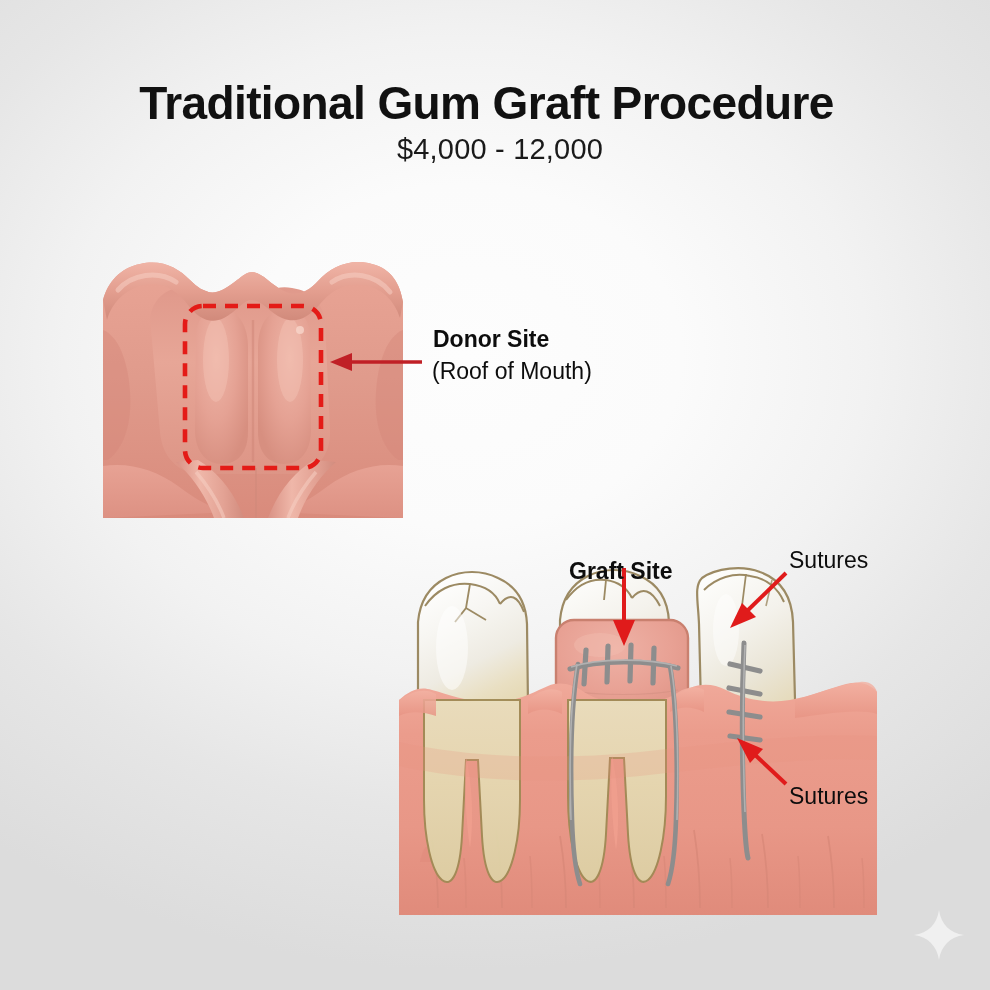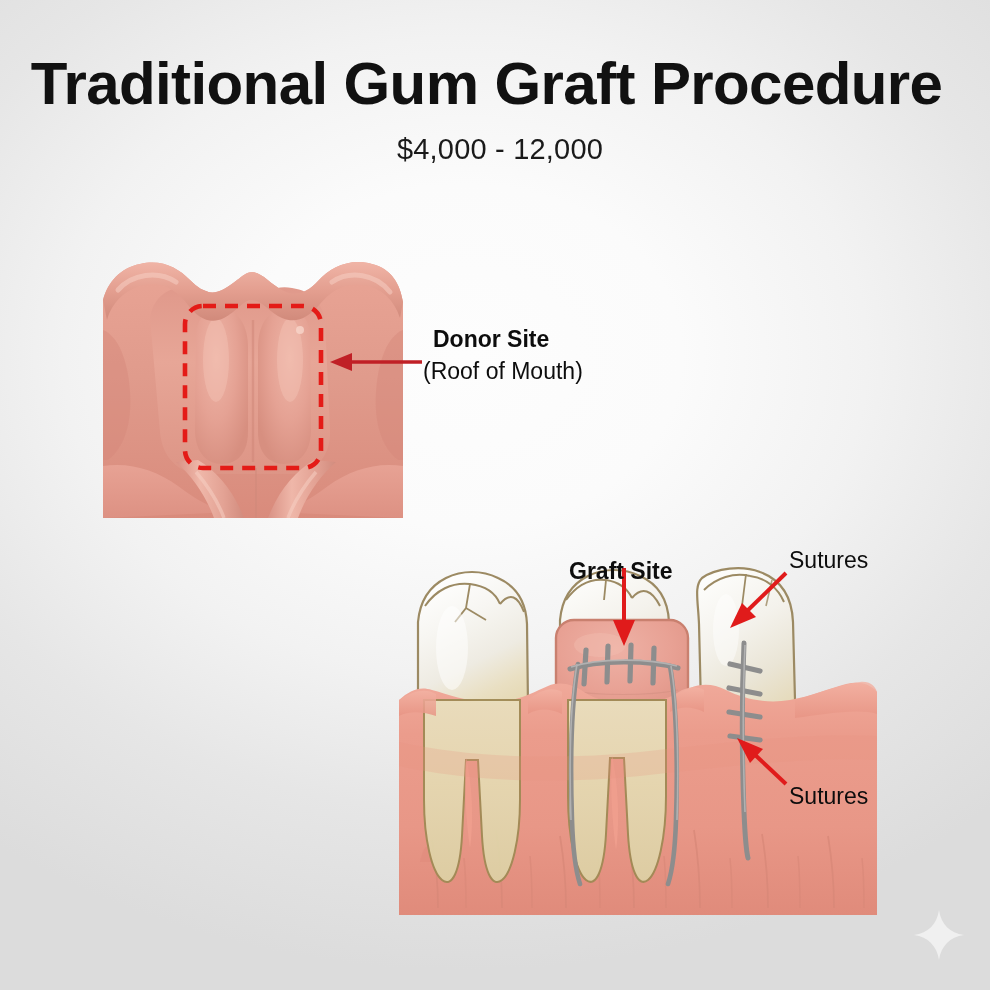--- a/index.html
+++ b/index.html
@@ -24,24 +24,24 @@
         #f2f2f2 52%,
         #e6e6e6 74%,
         #dcdcdc 100%);
     overflow: hidden;
   }
 
   
   .title {
     position: absolute;
     left: 0;
-    top: 52px;
+    top: 79px;
     width: 973px;
     text-align: center;
-    font-size: 60px;
+    font-size: 46px;
     font-weight: 700;
     letter-spacing: -0.6px;
     color: #111111;
     line-height: 1.08;
     white-space: nowrap;
   }
   .subtitle {
     position: absolute;
     left: 5px;
     top: 133px;
@@ -63,21 +63,21 @@
   }
   .label-reg {
     position: absolute;
     font-size: 23px;
     font-weight: 400;
     color: #0d0d0d;
     white-space: nowrap;
   }
 
   #donor-label-main { left: 433px; top: 326px; }
-  #donor-label-sub  { left: 423px; top: 358px; }
+  #donor-label-sub  { left: 432px; top: 358px; }
   #graft-label      { left: 569px; top: 558px; }
   #sutures-label-1  { left: 789px; top: 547px; }
   #sutures-label-2  { left: 789px; top: 783px; }
 
   .svg-layer {
     position: absolute;
     left: 0;
     top: 0;
     width: 990px;
     height: 990px;

